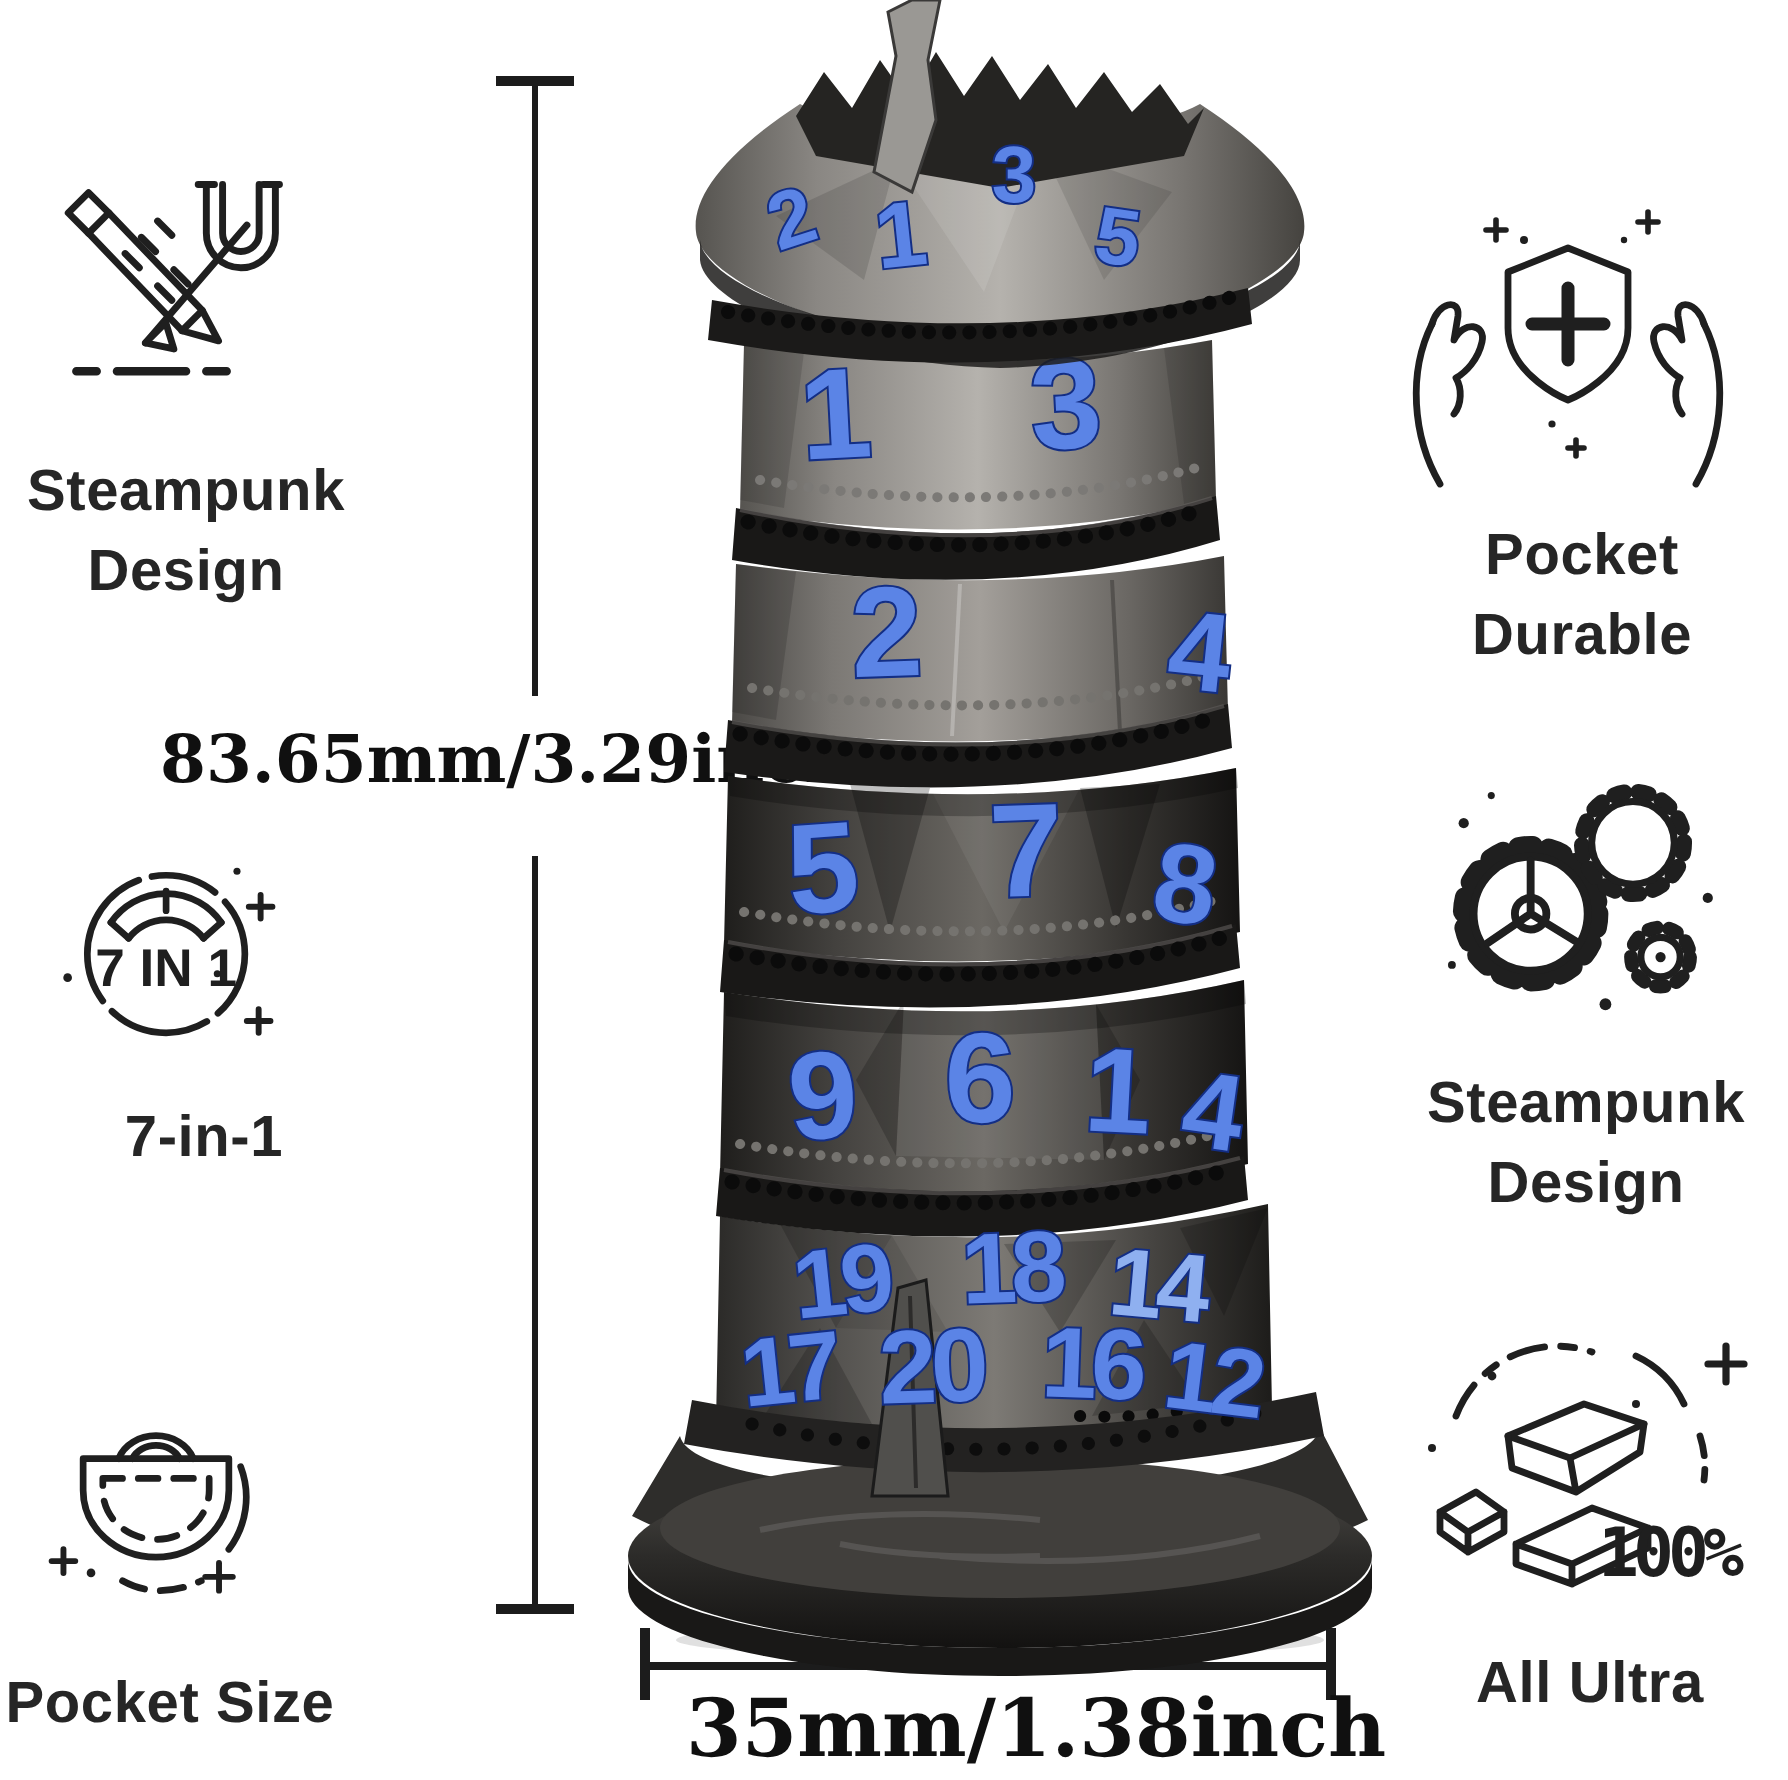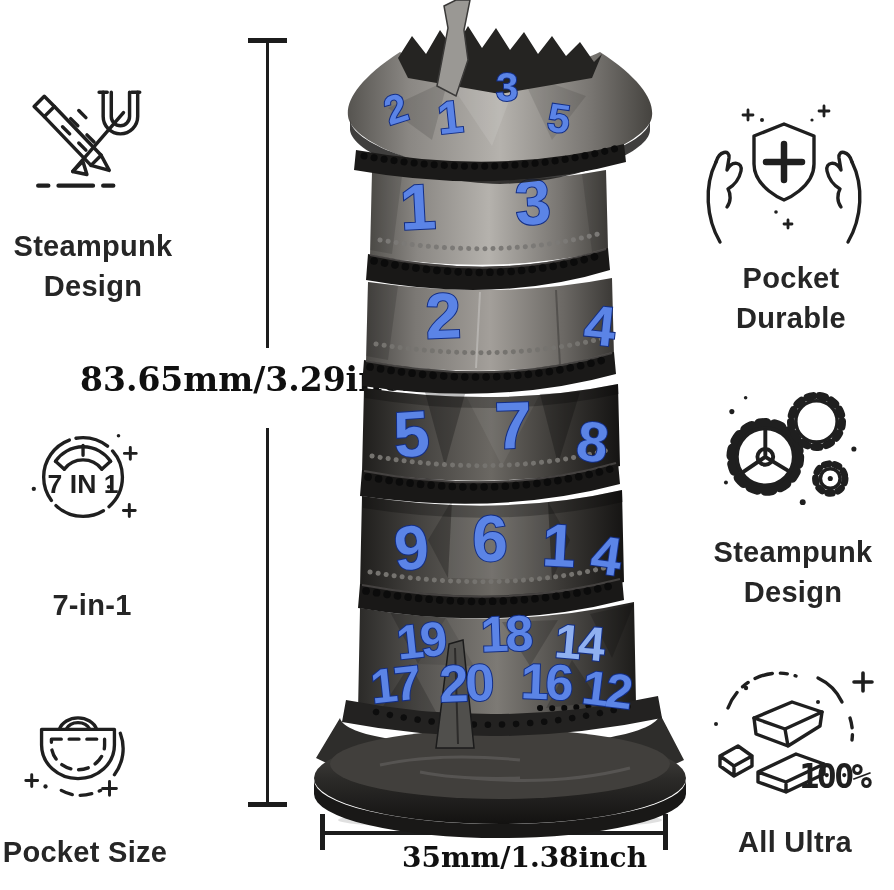--- a/index.html
+++ b/index.html
@@ -50,21 +50,21 @@
   <circle cx="62" cy="64" r="40" stroke-dasharray="34 7 52 7 74 7"></circle>
   <path d="M34 48 A34 34 0 0 1 90 48"></path>
   <path d="M43 56 A24 24 0 0 1 81 56"></path>
   <path d="M34 48 L43 56 M90 48 L81 56 M62 32 V42"></path>
   <text x="62" y="80" text-anchor="middle" font-size="27" font-weight="bold" transform="translate(0,0)">7 IN 1</text>
   <path d="M104 40 h12 M110 34 v12 M103 98 h12 M109 92 v12" stroke-width="3"></path>
   <circle cx="12" cy="76" r="2.2" fill="#1f1f1f" stroke="none"></circle>
   <circle cx="98" cy="22" r="1.8" fill="#1f1f1f" stroke="none"></circle>
   <circle cx="88" cy="74" r="1.8" fill="#1f1f1f" stroke="none"></circle>
 </svg>
-<div class="abs feature-label" style="left:12px;top:549px;width:160px;margin-top:36px;">
+<div class="abs feature-label" style="left:22px;top:549px;width:160px;">
   <div>7-in-1</div>
 </div>
 
 <svg class="abs icon" style="left:14px;top:688px;" width="128" height="128" viewBox="0 0 130 130">
   <path d="M46 42 A20 17 0 0 1 84 42"></path>
   <path d="M53 42 A13 11 0 0 1 77 42"></path>
   <path d="M28 42 H102 V58 A37 34 0 0 1 28 58 Z"></path>
   <path d="M38 52 H92 V58 A27 25 0 0 1 38 58 Z" stroke-dasharray="10 8"></path>
   <path d="M108 46 A44 44 0 0 1 102 88"></path>
   <path d="M48 104 Q66 114 88 104" stroke-dasharray="12 8"></path>
@@ -136,21 +136,21 @@
 
 <div class="hcap" style="left:248px;top:38px;width:39px;height:5px;"></div>
 <div class="vseg" style="top:41px;height:307px;"></div>
 <div class="abs measure-label" style="left:80px;top:360px;width:304px;font-size:33px;">83.65mm/3.29inch</div>
 <div class="vseg" style="top:428px;height:376px;"></div>
 <div class="hcap" style="left:248px;top:802px;width:39px;height:5px;"></div>
 
 <div class="hcap" style="left:320px;top:814px;width:5px;height:36px;"></div>
 <div class="hcap" style="left:322px;top:831px;width:346px;height:4px;"></div>
 <div class="hcap" style="left:663px;top:814px;width:5px;height:36px;"></div>
-<div class="abs measure-label" style="left:343px;top:841px;width:304px;font-size:28px;text-align:right;">35mm/1.38inch</div>
+<div class="abs measure-label" style="left:343px;top:841px;width:304px;font-size:40px;">35mm/1.38inch</div>
 
 <svg class="abs" style="left:295px;top:0;" width="410" height="840" viewBox="295 0 410 840">
   <defs>
     <linearGradient id="gLight" x1="0" y1="0" x2="1" y2="0">
       <stop offset="0" stop-color="#565450"></stop>
         <stop offset=".2" stop-color="#8a8783"></stop>
       <stop offset=".5" stop-color="#b5b2ad"></stop>
         <stop offset=".8" stop-color="#787571"></stop>
       <stop offset="1" stop-color="#45433f"></stop>
     </linearGradient>

